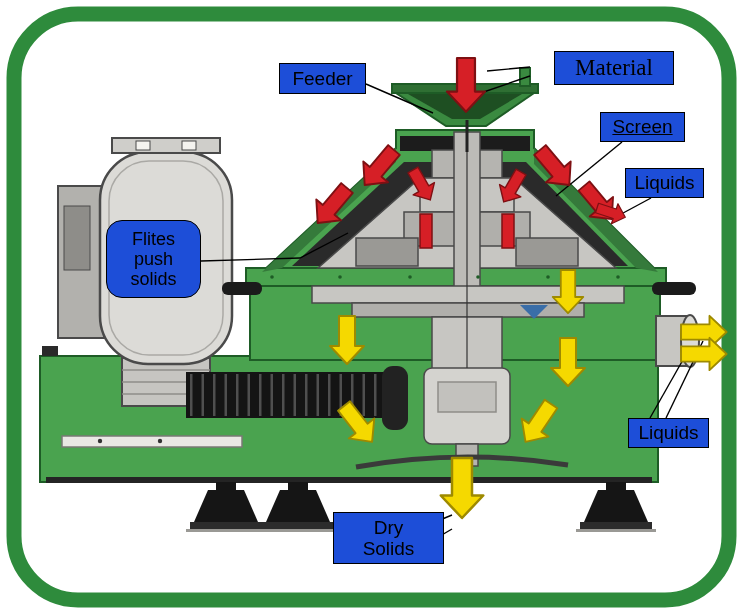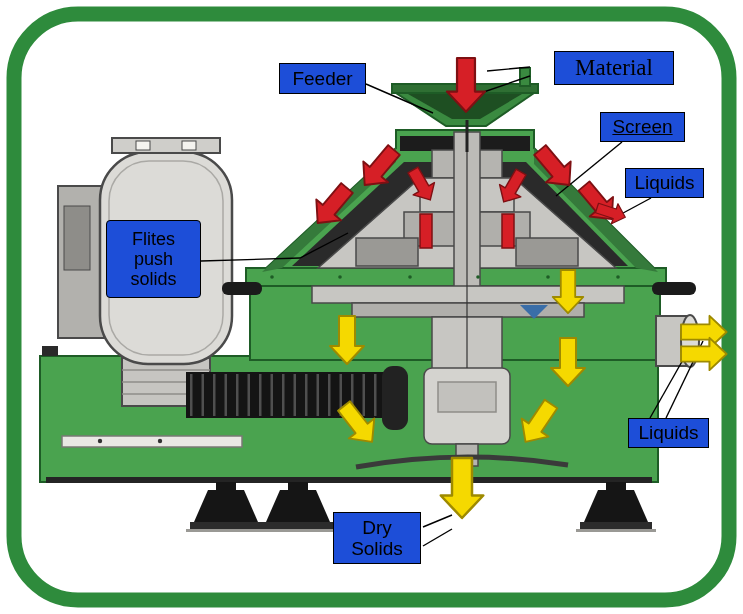--- a/index.html
+++ b/index.html
@@ -3,28 +3,28 @@
 <meta charset="utf-8">
 <style>
   html,body{margin:0;padding:0;background:#ffffff;}
   .stage{position:relative;width:743px;height:614px;background:#ffffff;overflow:hidden;
          font-family:"Liberation Sans",sans-serif;}
   .art{position:absolute;left:0;top:0;}
   .lbl{position:absolute;background:#1d4ed8;border:1.8px solid #000000;box-sizing:border-box;
        display:flex;flex-direction:column;align-items:center;justify-content:center;
        text-align:center;font-size:19px;color:#000000;line-height:1.12;}
   .lbl--serif{font-family:"Liberation Serif",serif;font-size:23px;}
-  .lbl--rounded{border-radius:4px;font-size:18px;}
+  .lbl--rounded{border-radius:16px;font-size:18px;}
   #feeder{left:279px;top:63px;width:87px;height:31px;}
   #material{left:554px;top:51px;width:120px;height:34px;}
   #screen{left:600px;top:112px;width:85px;height:30px;text-decoration:underline;}
   #liquids-upper{left:625px;top:168px;width:79px;height:30px;}
   #flites{left:106px;top:220px;width:95px;height:78px;}
   #liquids-lower{left:628px;top:418px;width:81px;height:30px;}
-  #dry-solids{left:333px;top:512px;width:88px;height:52px;}
+  #dry-solids{left:333px;top:512px;width:111px;height:52px;}
 </style>
 </head>
 <body>
 
 <div class="stage">
 
 <svg class="art" width="743" height="614" viewBox="0 0 743 614" xmlns="http://www.w3.org/2000/svg">
   <defs>
     <path id="arr" d="M -8,0 L -8,30 L -17,30 L 0,48 L 17,30 L 8,30 L 8,0 Z"></path>
   </defs>

